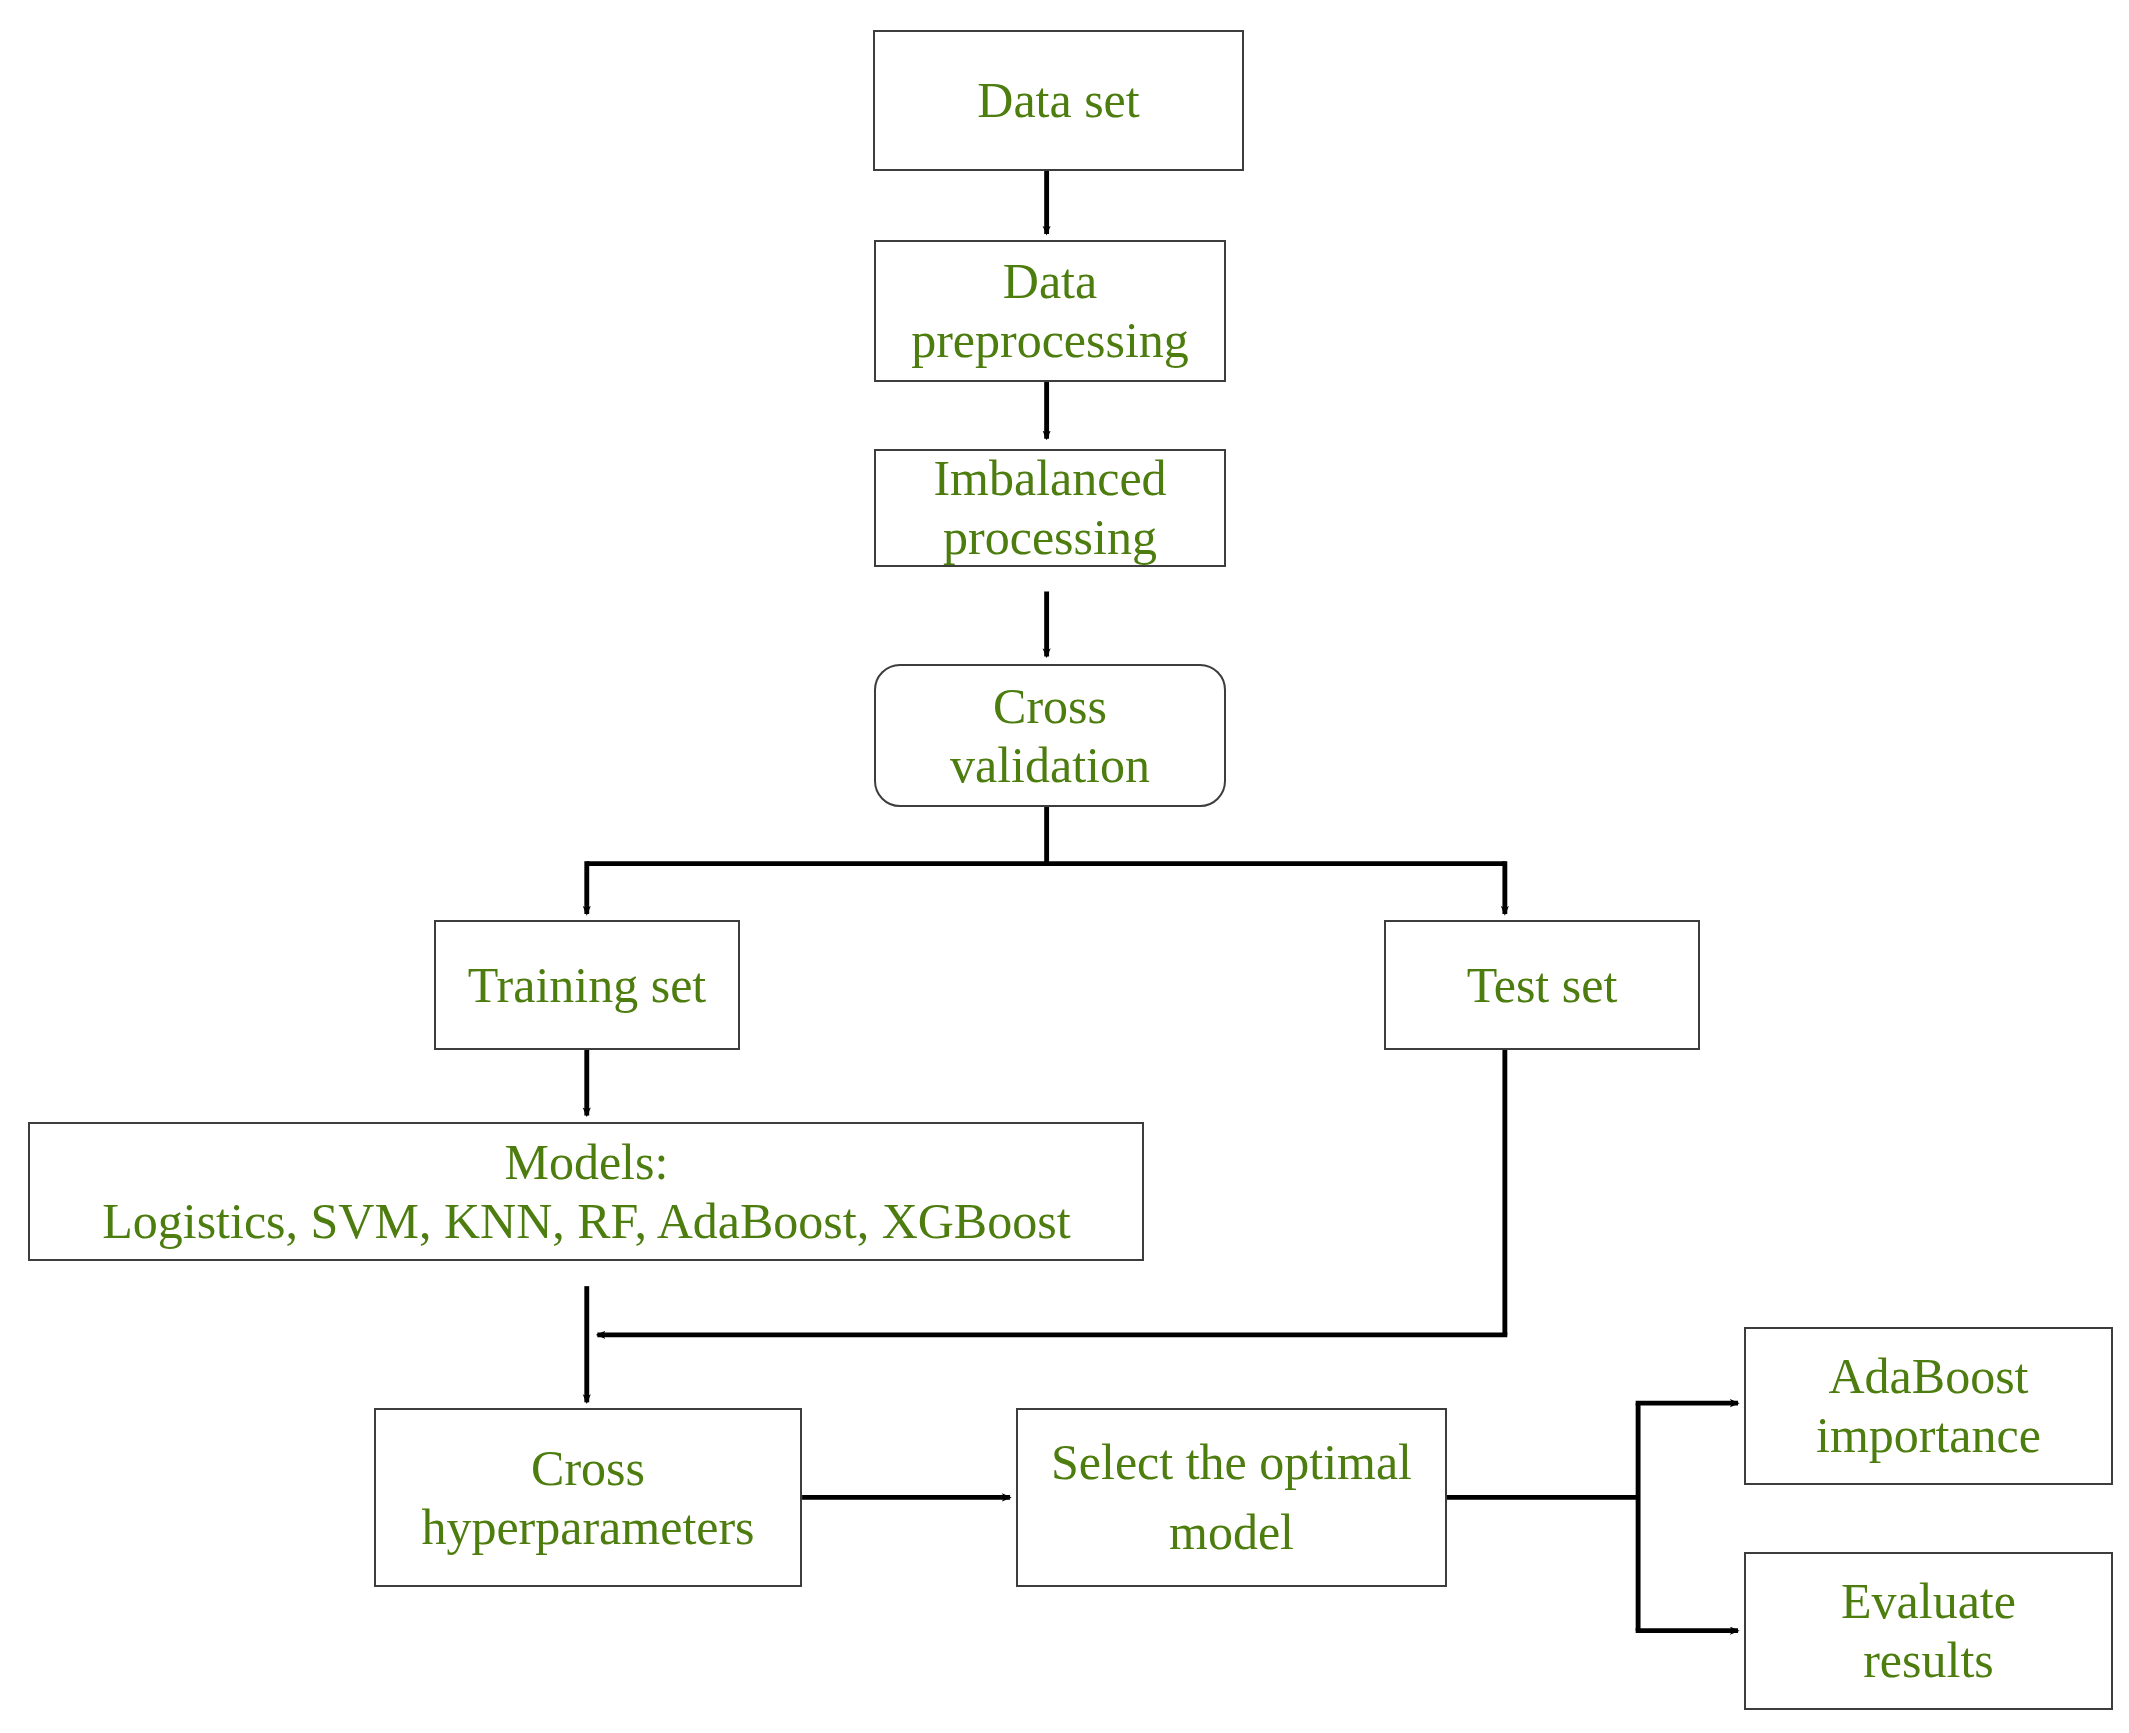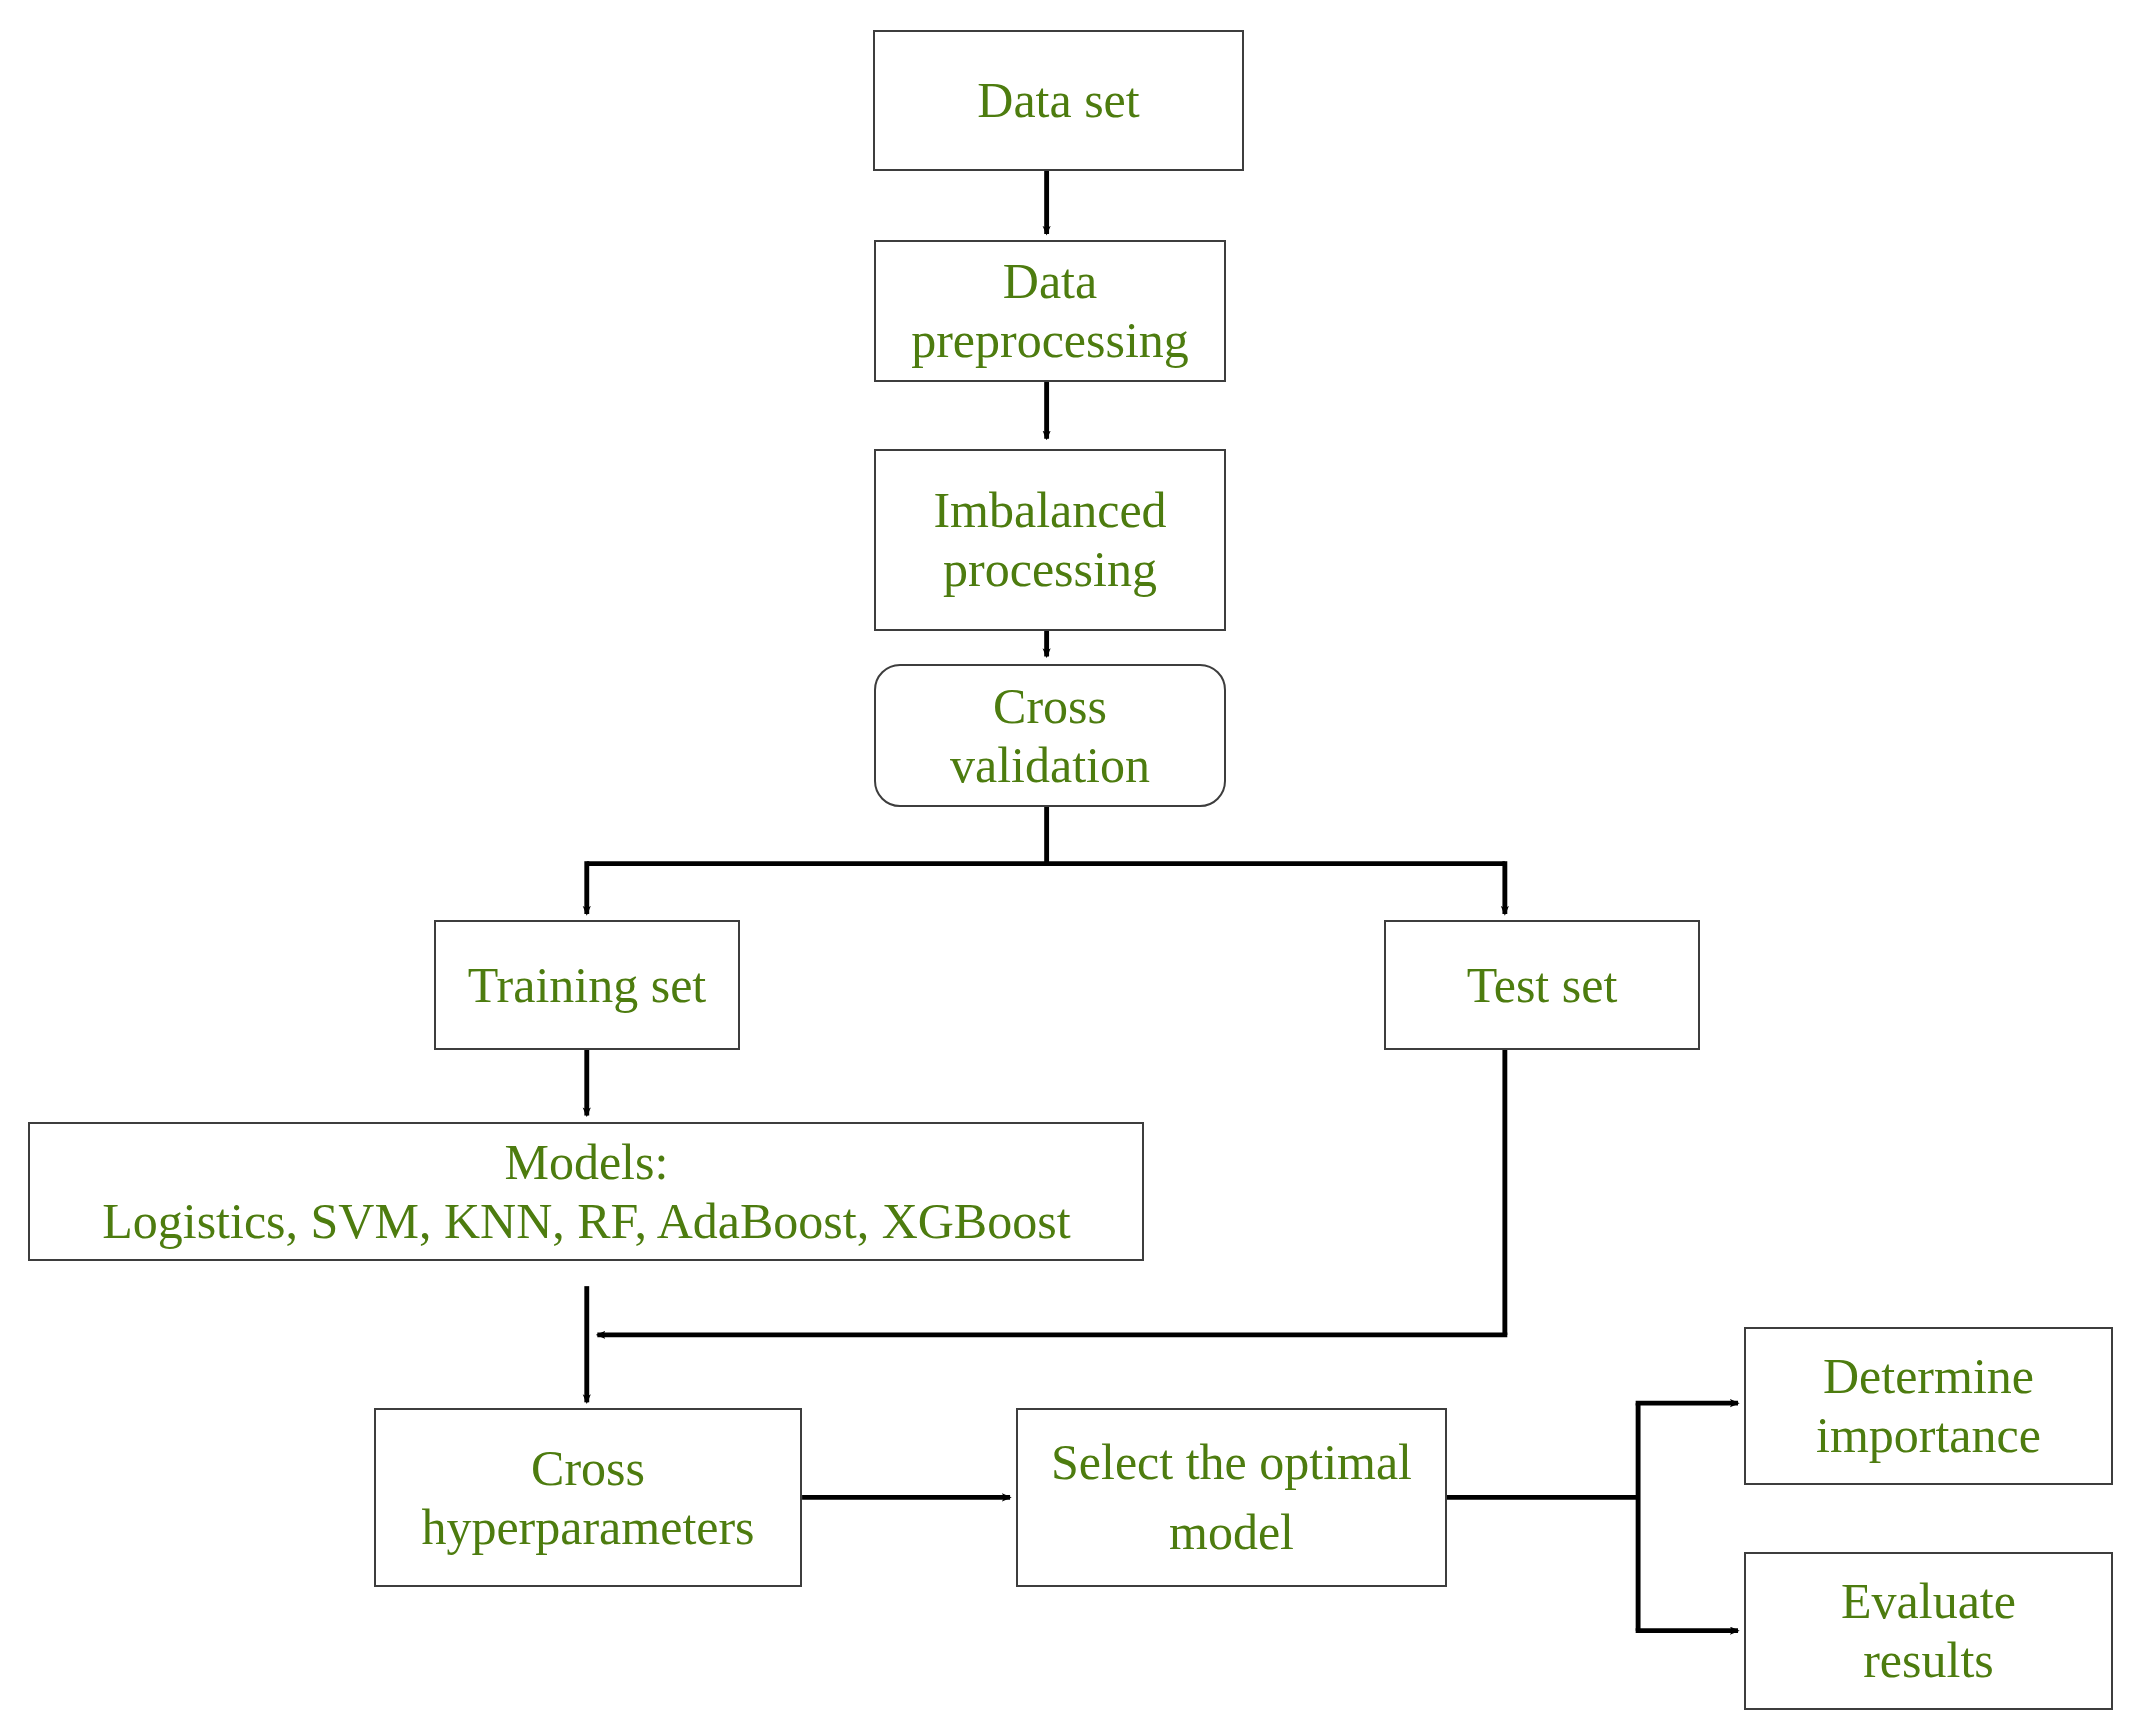--- a/index.html
+++ b/index.html
@@ -102,21 +102,21 @@
 
   <div class="node fs-main" style="left:873px; top:30px; width:371px; height:141px;">
     <span class="ln">Data set</span>
   </div>
 
   <div class="node fs-main" style="left:874px; top:240px; width:352px; height:142px;">
     <span class="ln">Data</span>
     <span class="ln">preprocessing</span>
   </div>
 
-  <div class="node fs-main" style="left:874px; top:449px; width:352px; height:182px;">
+  <div class="node fs-main" style="left:874px; top:449px; width:352px; height:118px;">
     <span class="ln">Imbalanced</span>
     <span class="ln">processing</span>
   </div>
 
   <div class="node fs-main" style="left:874px; top:664px; width:352px; height:143px;border-radius:26px;">
     <span class="ln">Cross</span>
     <span class="ln">validation</span>
   </div>
 
   <div class="node fs-main" style="left:434px; top:920px; width:306px; height:130px;">
@@ -136,21 +136,21 @@
     <span class="ln">Cross</span>
     <span class="ln">hyperparameters</span>
   </div>
 
   <div class="node fs-main" style="left:1016px; top:1408px; width:431px; height:179px;gap:11px;">
     <span class="ln">Select the optimal</span>
     <span class="ln">model</span>
   </div>
 
   <div class="node fs-main" style="left:1744px; top:1327px; width:369px; height:158px;">
-    <span class="ln">Determine</span>
+    <span class="ln">AdaBoost</span>
     <span class="ln">importance</span>
   </div>
 
   <div class="node fs-main" style="left:1744px; top:1552px; width:369px; height:158px;">
     <span class="ln">Evaluate</span>
     <span class="ln">results</span>
   </div>
 
 </div>
 

